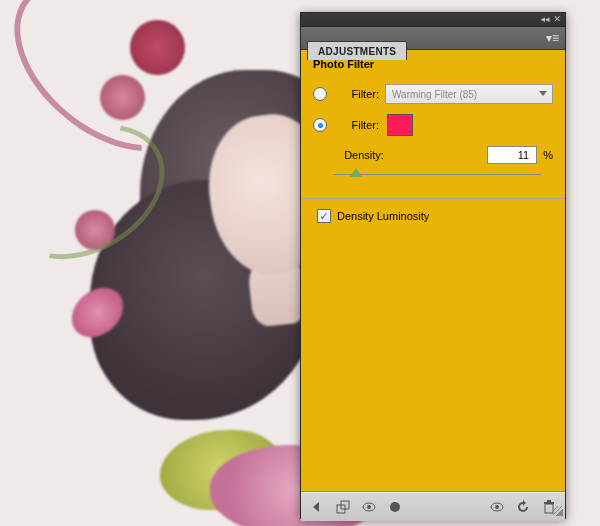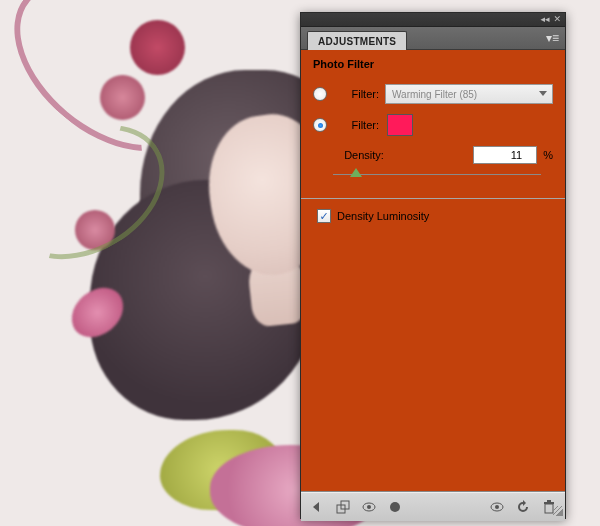--- a/index.html
+++ b/index.html
@@ -72,30 +72,30 @@
     background: #d2d2d2;
     color:#222;
     font-weight:bold;
     font-size:10px;
     letter-spacing:0.3px;
     padding: 4px 10px 3px;
     border:1px solid #3a3a3a;
     border-bottom:none;
     border-radius:2px 2px 0 0;
     position:relative;
-    top:1px;
+    top:11px;
   }
   .tab-menu {
     position:absolute;
     right:6px; top:4px;
     color:#ddd;
     font-size:12px;
   }
   .panel-body {
-    background:#c2410c;
+    background:#eab308;
     height: calc(100% - 13px - 22px - 28px);
     padding: 8px 12px 10px;
     color:#000;
     box-sizing:border-box;
     border-bottom:1px solid #888;
   }
   .section-title { font-weight:bold; margin-bottom:14px; font-size:11px;}
   .row { display:flex; align-items:center; margin-bottom:10px; }
   .radio {
     width:12px; height:12px; border-radius:50%;
@@ -132,21 +132,21 @@
     background:#ff1a5a;
     margin-left:2px;
   }
   .density-row { display:flex; align-items:center; margin-top:4px;}
   .density-row .label { width:62px; text-align:center; margin-left:20px;}
   .num-field {
     width:34px; height:16px;
     border:1px solid #888;
     background:#fff;
     text-align:right;
-    padding:0 14px;
+    padding:0 7px;
     font-size:11px;
     line-height:16px;
   }
   .pct { margin-left:6px; }
   .slider {
     margin:4px 12px 16px 20px;
     height:14px; position:relative;
   }
   .slider-track {
     position:absolute; left:0; right:0; top:6px;

